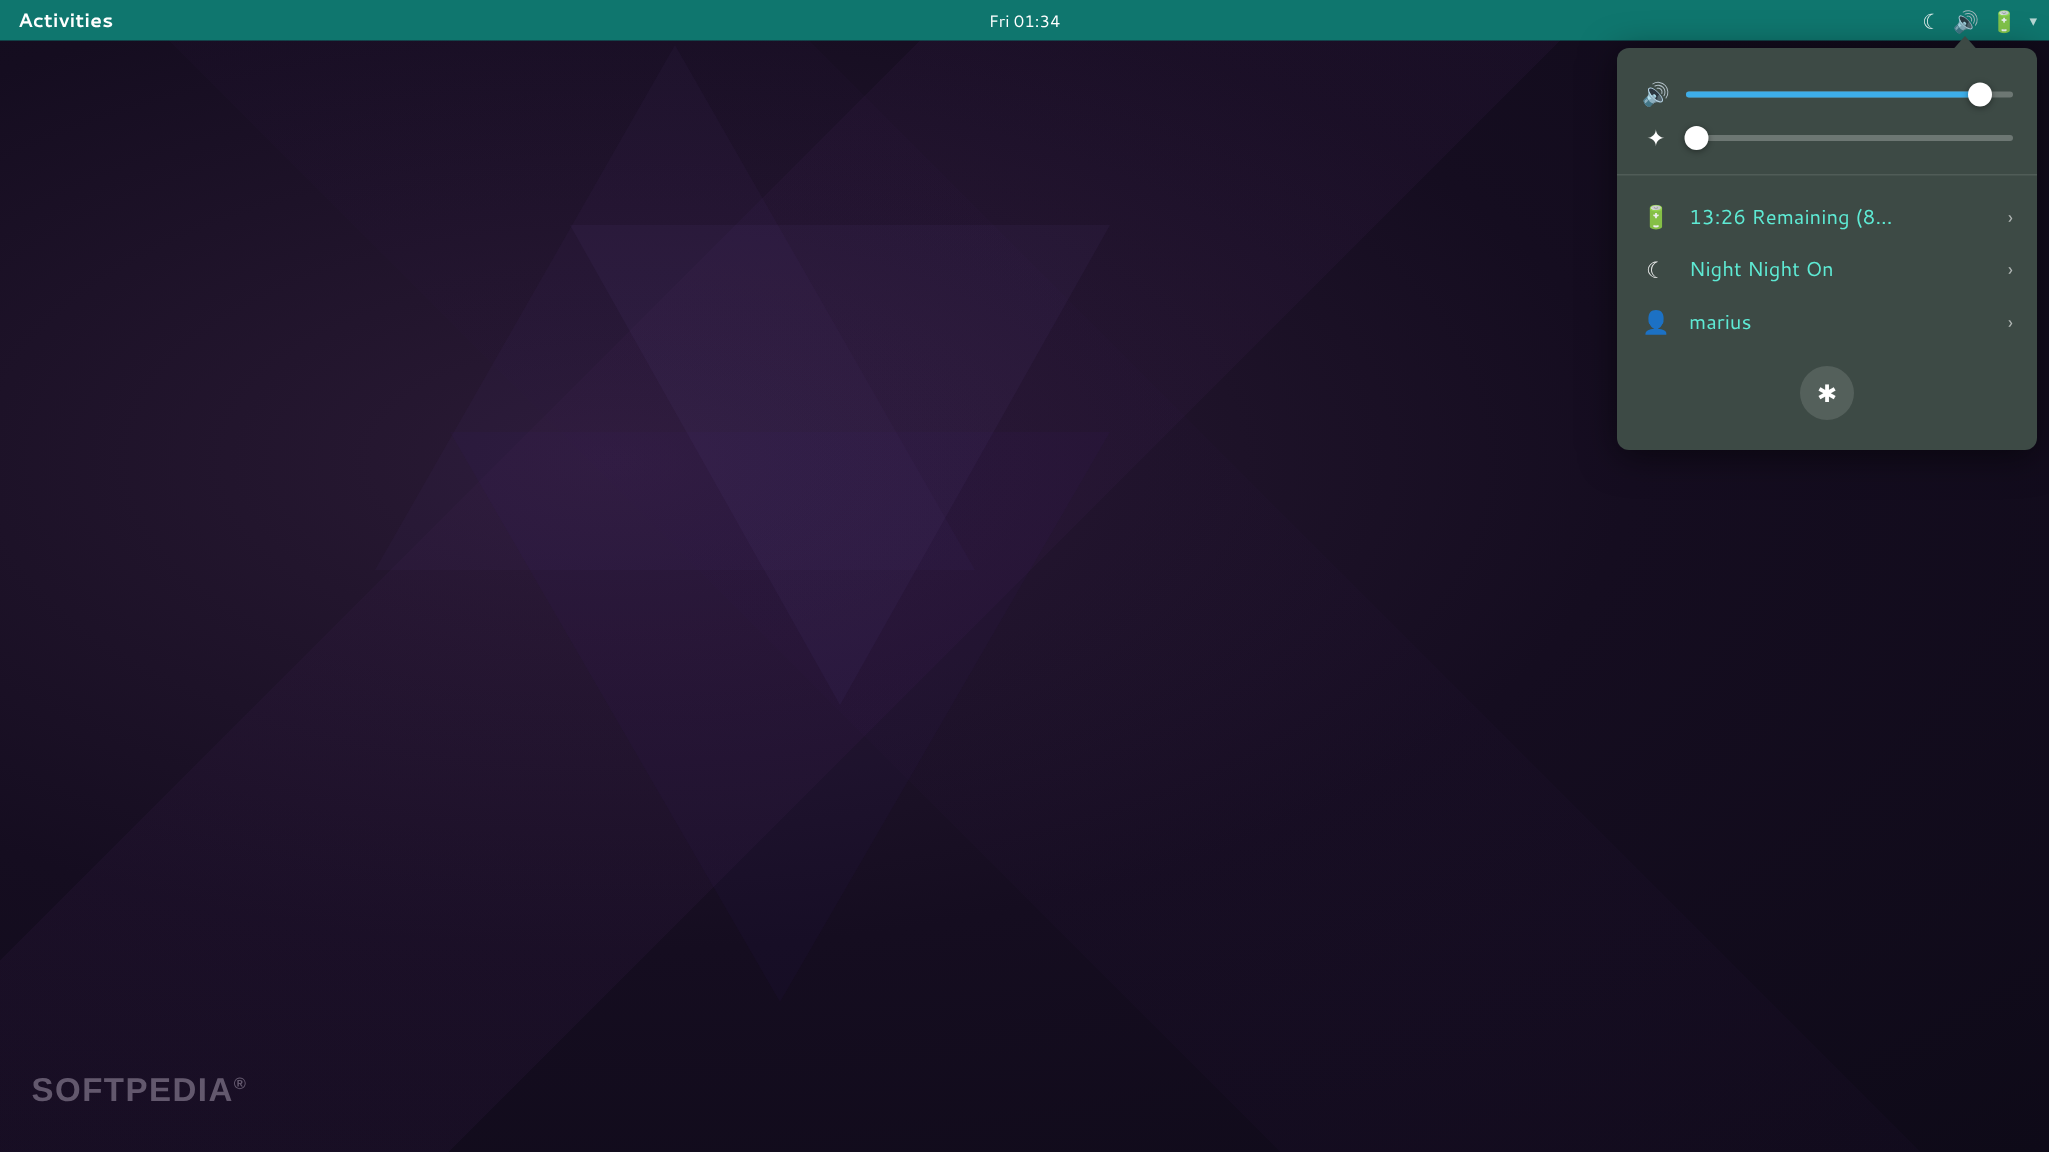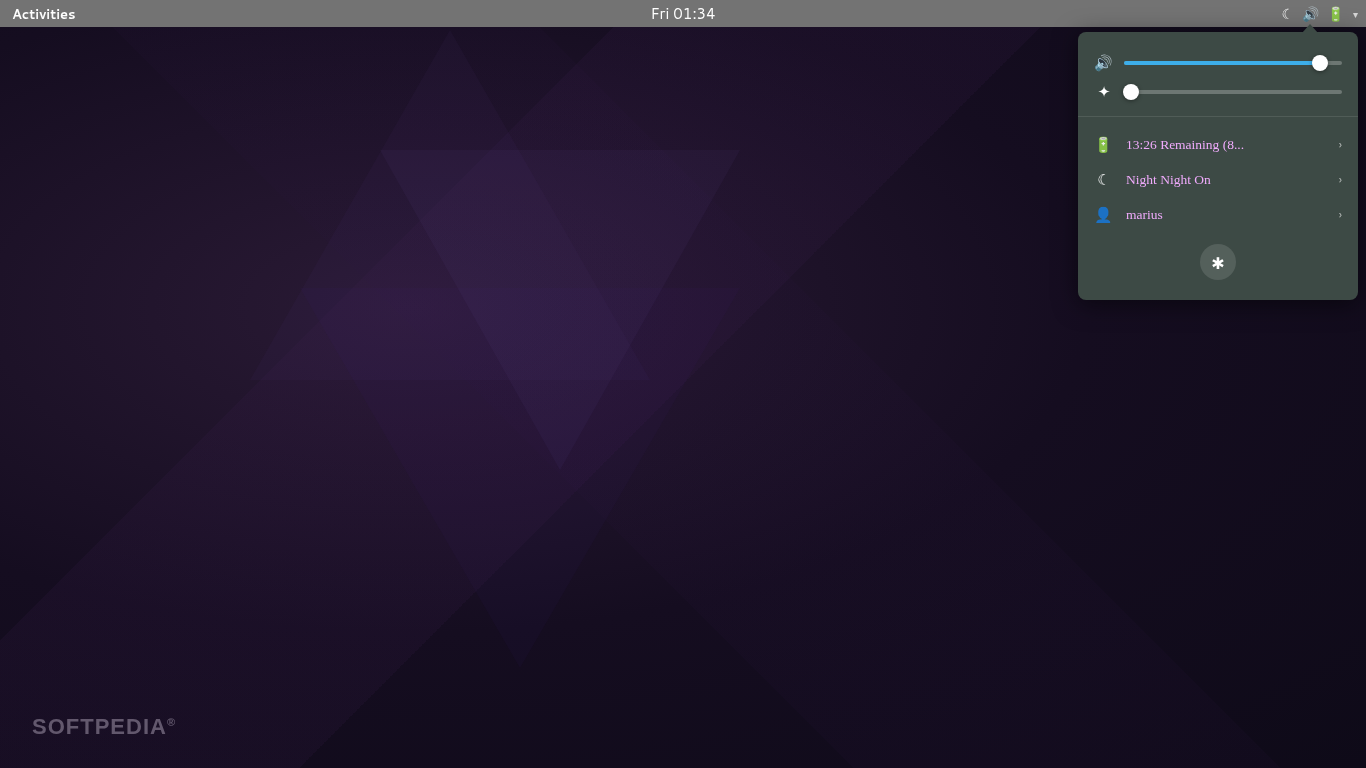--- a/index.html
+++ b/index.html
@@ -69,21 +69,21 @@
       opacity: 0.05;
     }
 
     
     .topbar {
       position: absolute;
       top: 0;
       left: 0;
       right: 0;
       height: 27px;
-      background: #737373;
+      background: #0f766e;
       display: flex;
       align-items: center;
       justify-content: space-between;
       padding: 0 8px;
       z-index: 100;
       color: white;
       font-size: 13px;
     }
 
     .topbar-left {
@@ -97,21 +97,21 @@
       font-weight: 600;
       cursor: pointer;
       padding: 0 4px;
     }
 
     .topbar-center {
       position: absolute;
       left: 50%;
       transform: translateX(-50%);
       color: white;
-      font-size: 15px;
+      font-size: 11px;
       font-weight: 500;
     }
 
     .topbar-right {
       display: flex;
       align-items: center;
       gap: 8px;
       margin-left: auto;
     }
 
@@ -238,22 +238,21 @@
       color: white;
       font-size: 15px;
       width: 20px;
       text-align: center;
       flex-shrink: 0;
       opacity: 0.9;
     }
 
     .menu-item-label {
       flex: 1;
-      color: #f0abfc;
-      font-family: Liberation Serif, serif;
+      color: #5eead4;
     }
 
     .menu-item-arrow {
       color: rgba(255,255,255,0.6);
       font-size: 12px;
     }
 
     .menu-bottom {
       display: flex;
       justify-content: center;
@@ -270,21 +269,21 @@
       justify-content: center;
       cursor: pointer;
       color: white;
       font-size: 16px;
     }
 
     
     .softpedia-logo {
       position: absolute;
       bottom: 28px;
-      left: 32px;
+      left: 21px;
       color: rgba(160,150,170,0.55);
       font-size: 22px;
       font-weight: 700;
       letter-spacing: 1px;
       font-family: Arial, sans-serif;
     }
 
     .softpedia-logo sup {
       font-size: 11px;
       vertical-align: super;

